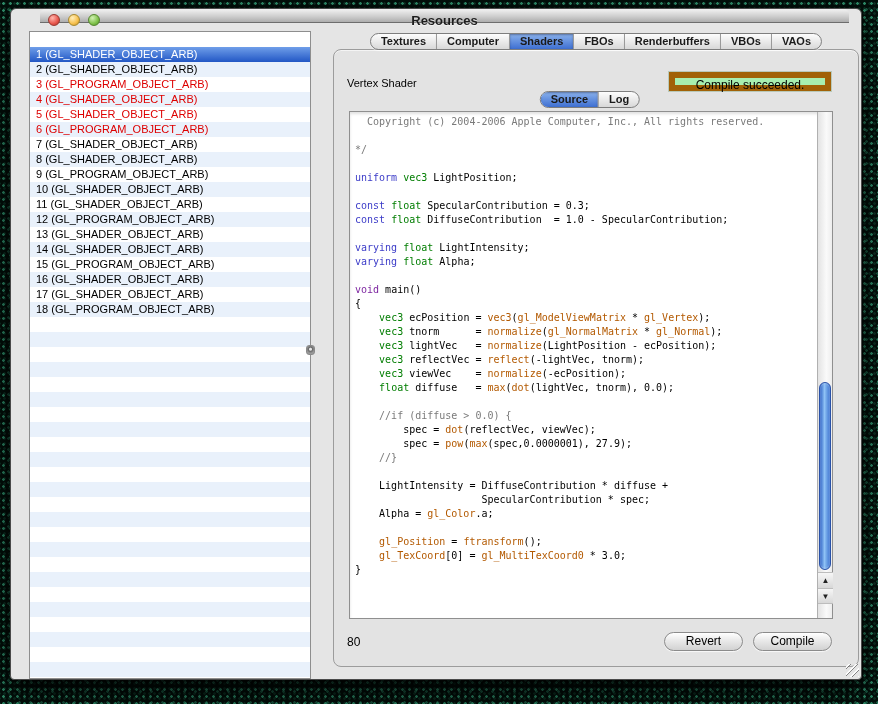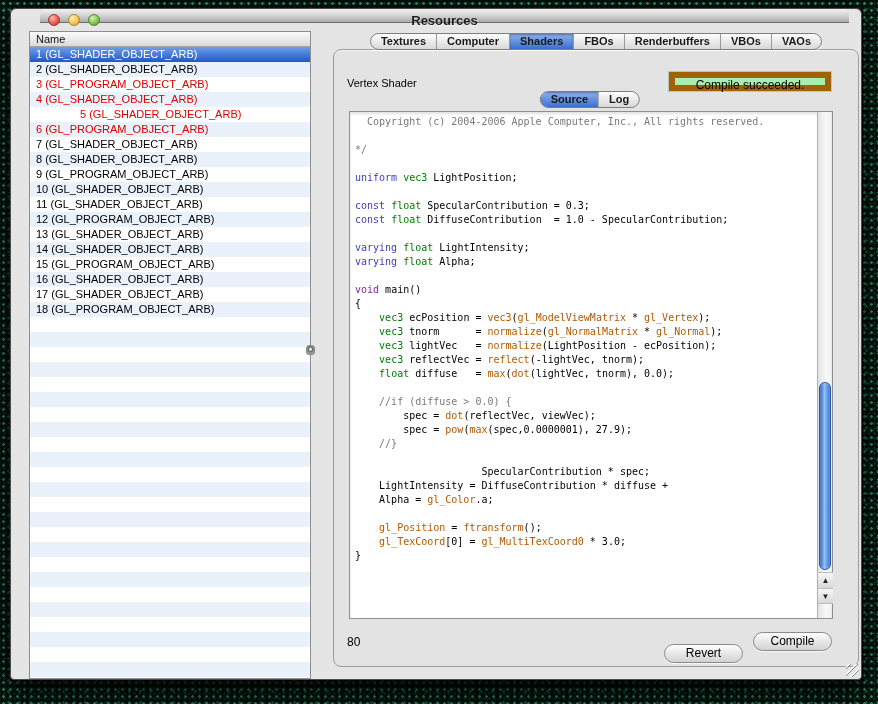--- a/index.html
+++ b/index.html
@@ -148,21 +148,21 @@
 
   
   .footer-count { position:absolute; left:336px; top:604px; font-size:12px; color:#000; }
   .push-button {
     position:absolute; top:601px; width:79px; height:19px;
     border-radius:10px; border:1px solid #8b8b8b;
     background:linear-gradient(#ffffff,#e9e9e9 45%,#d2d2d2);
     font-size:12px; color:#000; text-align:center; line-height:17px;
     box-shadow:0 1px 1px rgba(255,255,255,.8);
   }
-  .revert { left:653px;margin-top:12px; }
+  .revert { left:653px; }
   .compile { left:742px; }
   .resize-grip {
     position:absolute; right:2px; bottom:2px; width:13px; height:13px;
     background:repeating-linear-gradient(135deg, transparent 0 2px,
       rgba(255,255,255,.9) 2px 3px, rgba(90,90,90,.7) 3px 4px, transparent 4px 5px);
   }
 </style>
 </head>
 <body>
 
@@ -172,27 +172,26 @@
       <div class="light red"></div>
       <div class="light yellow"></div>
       <div class="light green"></div>
     </div>
     <div class="title">Resources</div>
   </div>
 
   <div class="content">
 
     <div class="list-panel">
-      <div class="list-header">Name</div>
       <div class="list-body">
           <div class="row selected">1 (GL_SHADER_OBJECT_ARB)</div>
           <div class="row">2 (GL_SHADER_OBJECT_ARB)</div>
           <div class="row" style="color: rgb(221, 0, 0);">3 (GL_PROGRAM_OBJECT_ARB)</div>
           <div class="row" style="color: rgb(221, 0, 0);">4 (GL_SHADER_OBJECT_ARB)</div>
-          <div class="row" style="color: rgb(221, 0, 0); margin-left: 44px;">5 (GL_SHADER_OBJECT_ARB)</div>
+          <div class="row" style="color: rgb(221, 0, 0);">5 (GL_SHADER_OBJECT_ARB)</div>
           <div class="row" style="color: rgb(221, 0, 0);">6 (GL_PROGRAM_OBJECT_ARB)</div>
           <div class="row">7 (GL_SHADER_OBJECT_ARB)</div>
           <div class="row">8 (GL_SHADER_OBJECT_ARB)</div>
           <div class="row">9 (GL_PROGRAM_OBJECT_ARB)</div>
           <div class="row">10 (GL_SHADER_OBJECT_ARB)</div>
           <div class="row">11 (GL_SHADER_OBJECT_ARB)</div>
           <div class="row">12 (GL_PROGRAM_OBJECT_ARB)</div>
           <div class="row">13 (GL_SHADER_OBJECT_ARB)</div>
           <div class="row">14 (GL_SHADER_OBJECT_ARB)</div>
           <div class="row">15 (GL_PROGRAM_OBJECT_ARB)</div>
@@ -235,29 +234,30 @@
           <div class="code-line">&nbsp;</div>
           <div class="code-line"><span style="color: rgb(60, 60, 200);">varying</span><span style="color: rgb(0, 0, 0);"> </span><span style="color: rgb(0, 125, 0);">float</span><span style="color: rgb(0, 0, 0);"> LightIntensity;</span></div>
           <div class="code-line"><span style="color: rgb(60, 60, 200);">varying</span><span style="color: rgb(0, 0, 0);"> </span><span style="color: rgb(0, 125, 0);">float</span><span style="color: rgb(0, 0, 0);"> Alpha;</span></div>
           <div class="code-line">&nbsp;</div>
           <div class="code-line"><span style="color: rgb(125, 38, 160);">void</span><span style="color: rgb(0, 0, 0);"> main()</span></div>
           <div class="code-line"><span style="color: rgb(0, 0, 0);">{</span></div>
           <div class="code-line"><span style="color: rgb(0, 0, 0);">    </span><span style="color: rgb(0, 125, 0);">vec3</span><span style="color: rgb(0, 0, 0);"> ecPosition = </span><span style="color: rgb(179, 89, 0);">vec3</span><span style="color: rgb(0, 0, 0);">(</span><span style="color: rgb(179, 89, 0);">gl_ModelViewMatrix</span><span style="color: rgb(0, 0, 0);"> * </span><span style="color: rgb(179, 89, 0);">gl_Vertex</span><span style="color: rgb(0, 0, 0);">);</span></div>
           <div class="code-line"><span style="color: rgb(0, 0, 0);">    </span><span style="color: rgb(0, 125, 0);">vec3</span><span style="color: rgb(0, 0, 0);"> tnorm      = </span><span style="color: rgb(179, 89, 0);">normalize</span><span style="color: rgb(0, 0, 0);">(</span><span style="color: rgb(179, 89, 0);">gl_NormalMatrix</span><span style="color: rgb(0, 0, 0);"> * </span><span style="color: rgb(179, 89, 0);">gl_Normal</span><span style="color: rgb(0, 0, 0);">);</span></div>
           <div class="code-line"><span style="color: rgb(0, 0, 0);">    </span><span style="color: rgb(0, 125, 0);">vec3</span><span style="color: rgb(0, 0, 0);"> lightVec   = </span><span style="color: rgb(179, 89, 0);">normalize</span><span style="color: rgb(0, 0, 0);">(LightPosition - ecPosition);</span></div>
           <div class="code-line"><span style="color: rgb(0, 0, 0);">    </span><span style="color: rgb(0, 125, 0);">vec3</span><span style="color: rgb(0, 0, 0);"> reflectVec = </span><span style="color: rgb(179, 89, 0);">reflect</span><span style="color: rgb(0, 0, 0);">(-lightVec, tnorm);</span></div>
+          <div class="code-line"><span style="color: rgb(0, 0, 0);">    </span><span style="color: rgb(0, 125, 0);">vec3</span><span style="color: rgb(0, 0, 0);"> viewVec    = </span><span style="color: rgb(179, 89, 0);">normalize</span><span style="color: rgb(0, 0, 0);">(-ecPosition);</span></div>
           <div class="code-line"><span style="color: rgb(0, 0, 0);">    </span><span style="color: rgb(0, 125, 0);">float</span><span style="color: rgb(0, 0, 0);"> diffuse   = </span><span style="color: rgb(179, 89, 0);">max</span><span style="color: rgb(0, 0, 0);">(</span><span style="color: rgb(179, 89, 0);">dot</span><span style="color: rgb(0, 0, 0);">(lightVec, tnorm), 0.0);</span></div>
           <div class="code-line">&nbsp;</div>
           <div class="code-line"><span style="color: rgb(122, 122, 122);">    //if (diffuse &gt; 0.0) {</span></div>
           <div class="code-line"><span style="color: rgb(0, 0, 0);">        spec = </span><span style="color: rgb(179, 89, 0);">dot</span><span style="color: rgb(0, 0, 0);">(reflectVec, viewVec);</span></div>
           <div class="code-line"><span style="color: rgb(0, 0, 0);">        spec = </span><span style="color: rgb(179, 89, 0);">pow</span><span style="color: rgb(0, 0, 0);">(</span><span style="color: rgb(179, 89, 0);">max</span><span style="color: rgb(0, 0, 0);">(spec,0.0000001), 27.9);</span></div>
           <div class="code-line"><span style="color: rgb(122, 122, 122);">    //}</span></div>
           <div class="code-line">&nbsp;</div>
+          <div class="code-line"><span style="color: rgb(0, 0, 0);">    LightIntensity = DiffuseContribution * diffuse +</span></div>
           <div class="code-line"><span style="color: rgb(0, 0, 0);">                     SpecularContribution * spec;</span></div>
-          <div class="code-line"><span style="color: rgb(0, 0, 0);">    LightIntensity = DiffuseContribution * diffuse +</span></div>
           <div class="code-line"><span style="color: rgb(0, 0, 0);">    Alpha = </span><span style="color: rgb(179, 89, 0);">gl_Color</span><span style="color: rgb(0, 0, 0);">.a;</span></div>
           <div class="code-line">&nbsp;</div>
           <div class="code-line"><span style="color: rgb(0, 0, 0);">    </span><span style="color: rgb(179, 89, 0);">gl_Position</span><span style="color: rgb(0, 0, 0);"> = </span><span style="color: rgb(179, 89, 0);">ftransform</span><span style="color: rgb(0, 0, 0);">();</span></div>
           <div class="code-line"><span style="color: rgb(0, 0, 0);">    </span><span style="color: rgb(179, 89, 0);">gl_TexCoord</span><span style="color: rgb(0, 0, 0);">[0] = </span><span style="color: rgb(179, 89, 0);">gl_MultiTexCoord0</span><span style="color: rgb(0, 0, 0);"> * 3.0;</span></div>
           <div class="code-line"><span style="color: rgb(0, 0, 0);">}</span></div>
         </div>
       <div class="scrollbar">
         <div class="scroll-thumb"></div>
         <div class="scroll-arrow up">▲</div>
         <div class="scroll-arrow down">▼</div>

